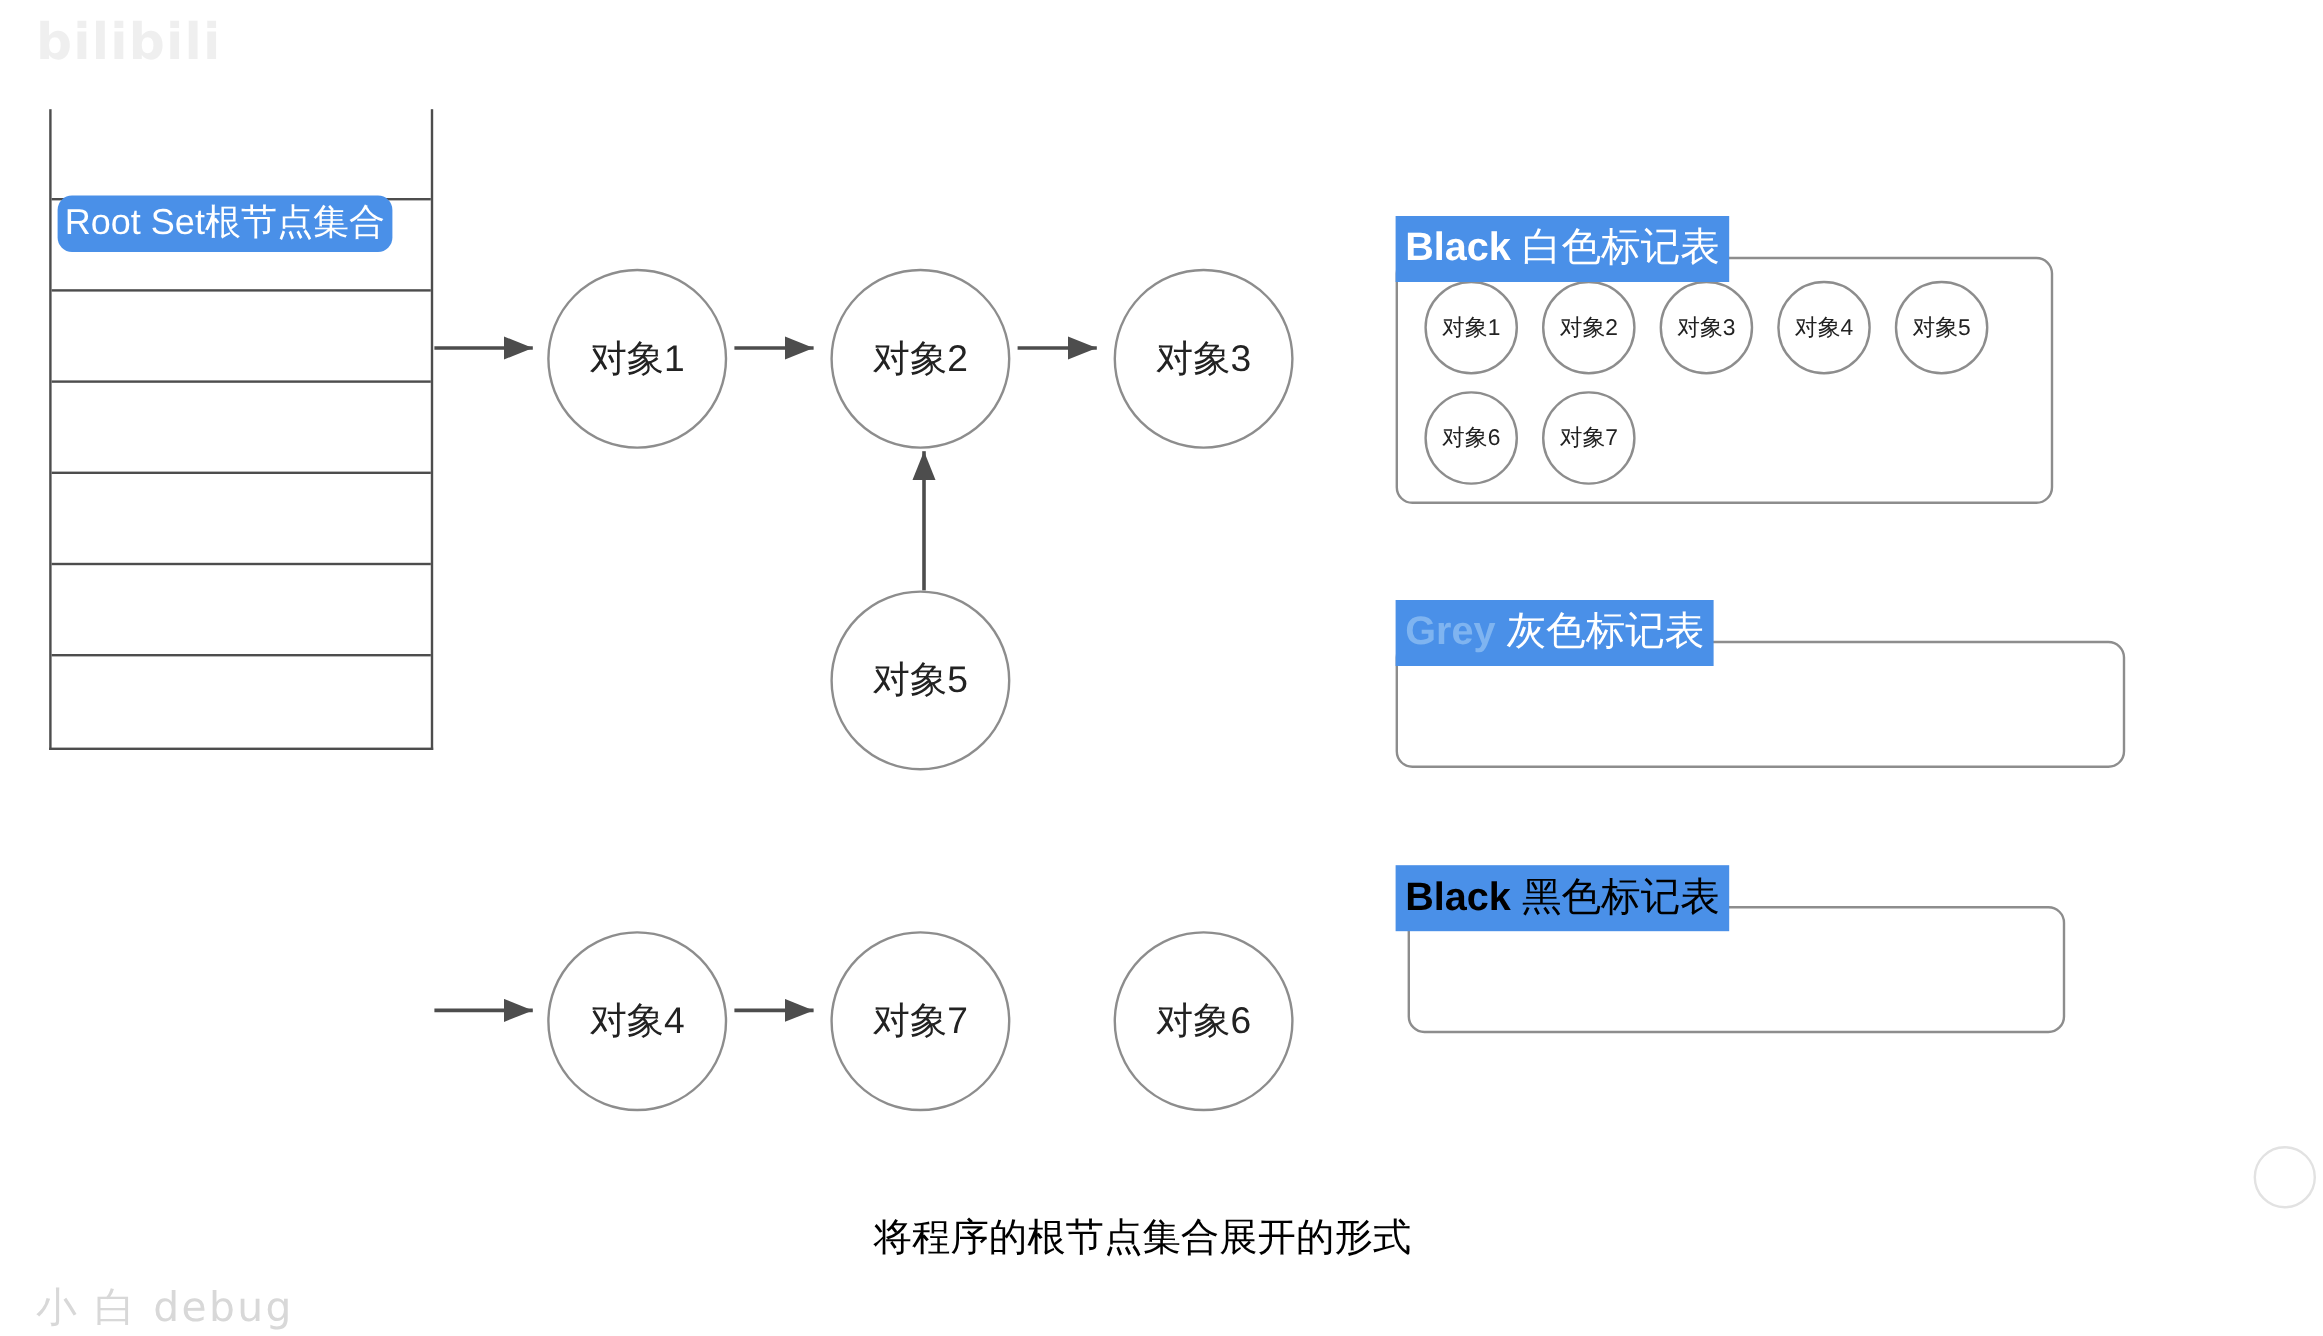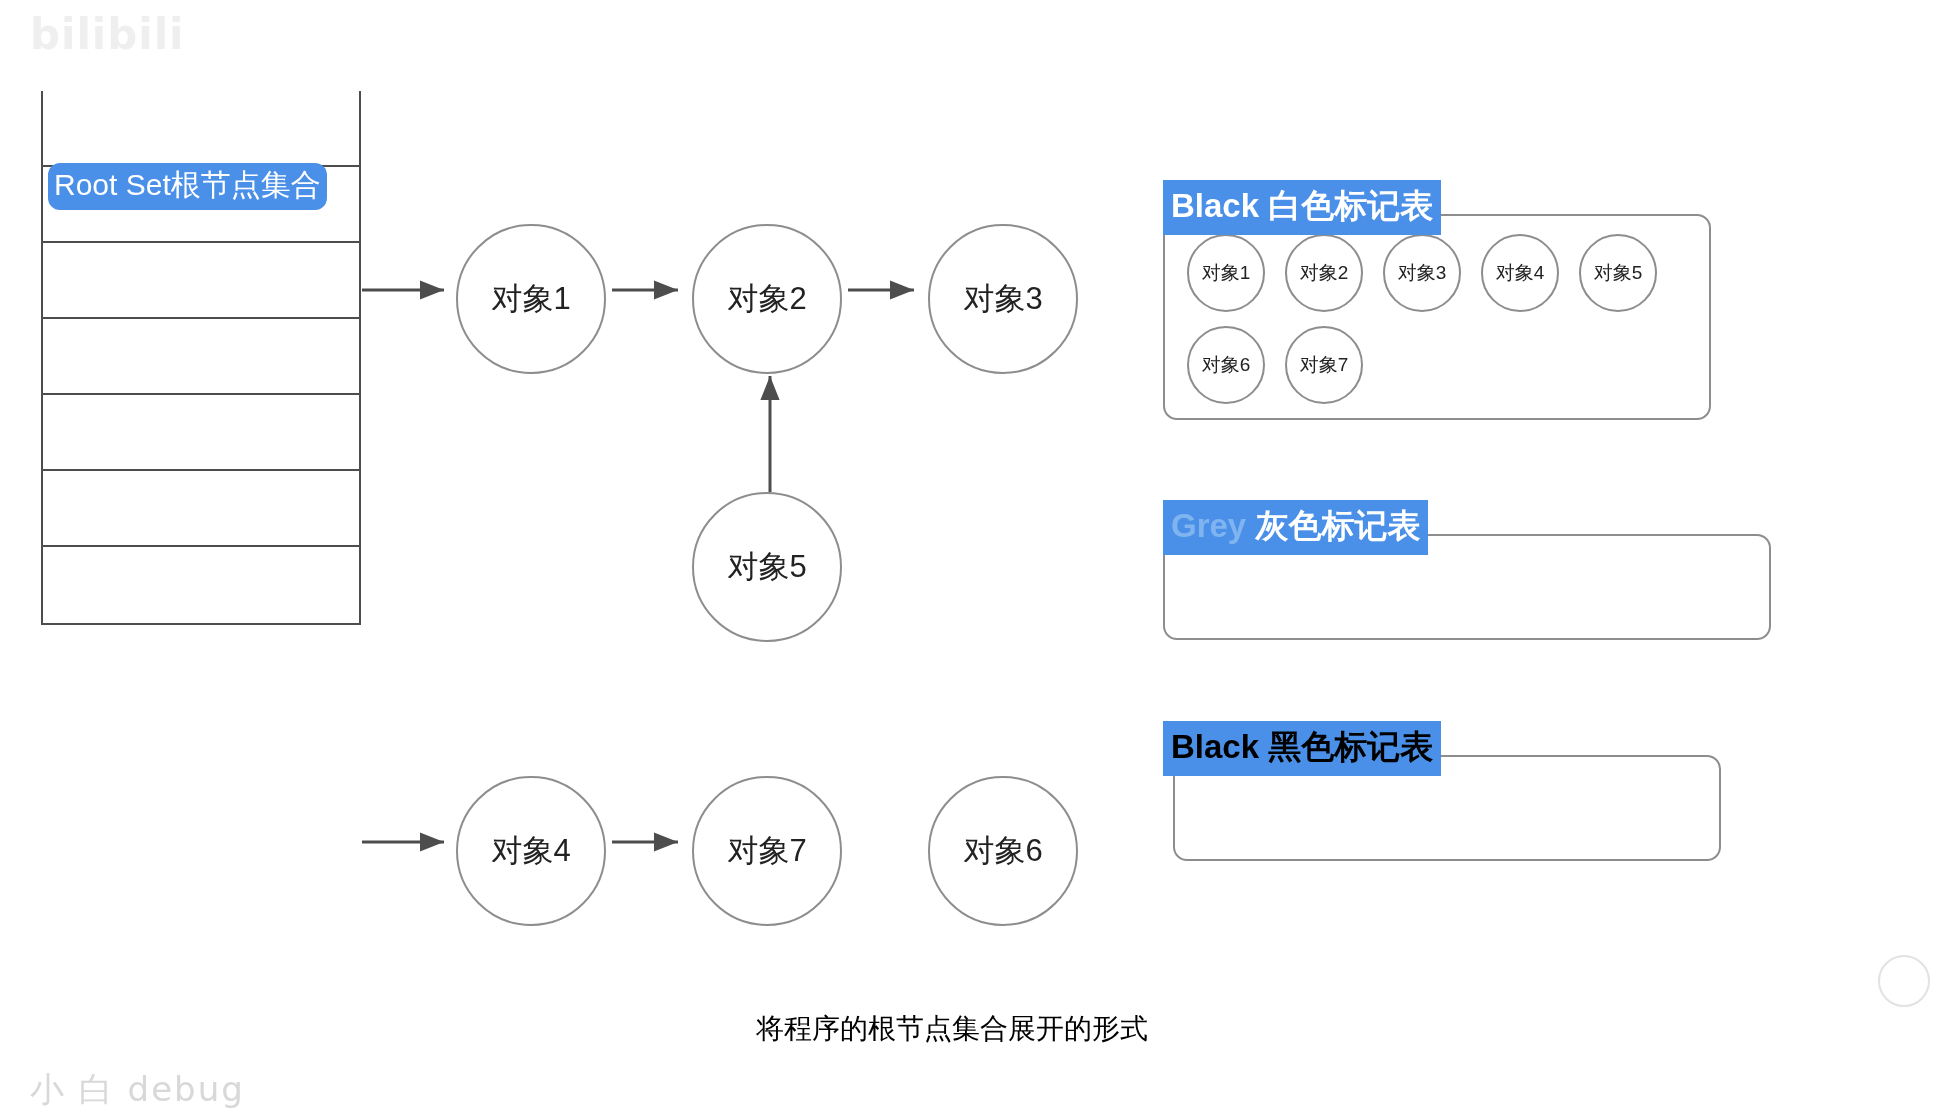--- a/index.html
+++ b/index.html
@@ -127,21 +127,21 @@
     position: absolute;
     top: -34px;
     left: 0px;
     font-size: 33px;
     font-weight: bold;
     padding: 4px 8px 6px 8px;
     background: #4a90e8;
     white-space: nowrap;
     z-index: 3;
   }
-  .mt-title .cn { font-weight: bold; }
+  .mt-title .cn { font-weight: normal; }
   .mt-box {
     border: 2px solid #8d8d8d;
     border-radius: 14px;
     box-sizing: border-box;
     padding: 18px 22px;
     display: flex;
     flex-wrap: wrap;
     align-content: flex-start;
     gap: 14px 20px;
   }
@@ -159,21 +159,21 @@
     box-sizing: border-box;
   }
 
   
   .caption {
     position: absolute;
     left: 0;
     top: 1010px;
     width: 1904px;
     text-align: center;
-    font-size: 28px;
+    font-size: 32px;
     color: #000000;
   }
 </style>
 </head>
 <body>
 
 <div class="wm-bili">
   <div class="wm-bili-text">bilibili</div>
 </div>
 <div class="wm-bottom">小 白 debug</div>

